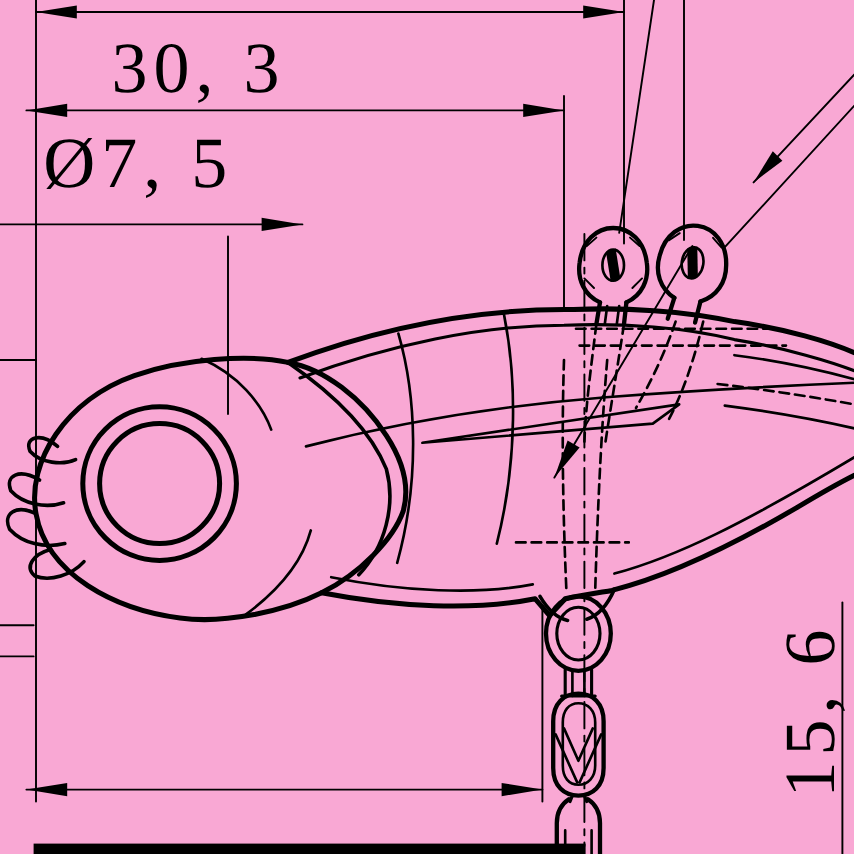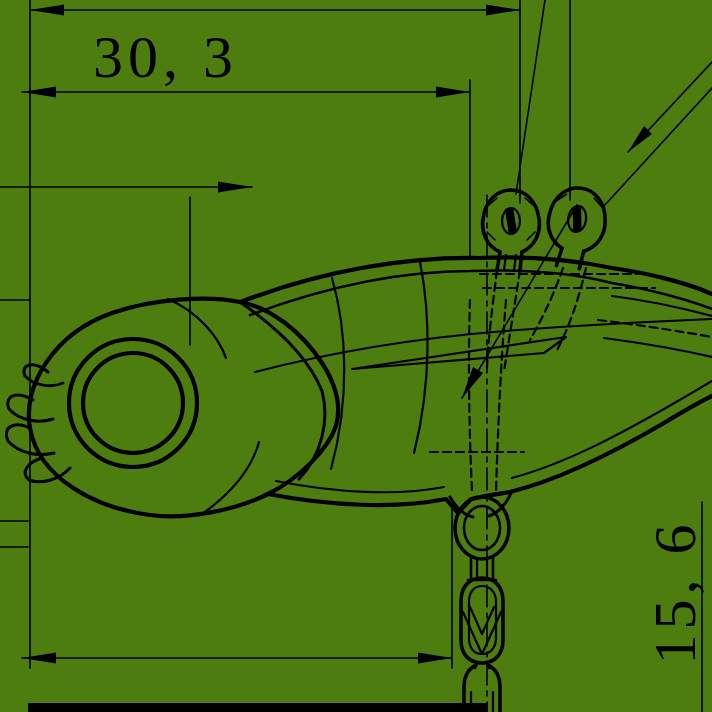--- a/index.html
+++ b/index.html
@@ -1,20 +1,20 @@
 <!DOCTYPE html>
 <html><head>
 <meta charset="utf-8">
 <style>
   html, body { margin: 0; padding: 0; background: #ffffff; }
   .stage {
     position: relative;
     width: 712px;
     height: 712px;
-    background: #4d7c0f;
+    background: #f9a8d4;
     overflow: hidden;
     font-family: "Liberation Serif", serif;
   }
   .stage svg { position: absolute; left: 0; top: 0; }
   svg * { vector-effect: none; }
   .ln { stroke: #000; fill: none; stroke-linecap: round; stroke-linejoin: round; }
   .w1 { stroke-width: 1.6; }
   .w2 { stroke-width: 2.2; }
   .w25 { stroke-width: 2.6; }
   .w3 { stroke-width: 3; }
@@ -174,16 +174,17 @@
       <path class="ln w35" d="M474,666 C468,670 464,677 464,686 L464,712"></path>
       <path class="ln w35" d="M490,666 C496,670 500,677 500,686 L500,712"></path>
       <path class="ln w2" d="M471,692 V712 M493,692 V712"></path>
     </g>
 
     <rect x="28" y="703" width="460" height="9" fill="#000"></rect>
   </svg>
 
   <div class="dim-label" style="left:93px; top:27px;">30, 3</div>
 
+  <div class="dim-label" style="left:36px; top:106px;">Ø7, 5</div>
 
 
   <div class="dim-label v-label" style="left:590px; top:562px;">15, 6</div>
 </div>
 
 </body></html>

